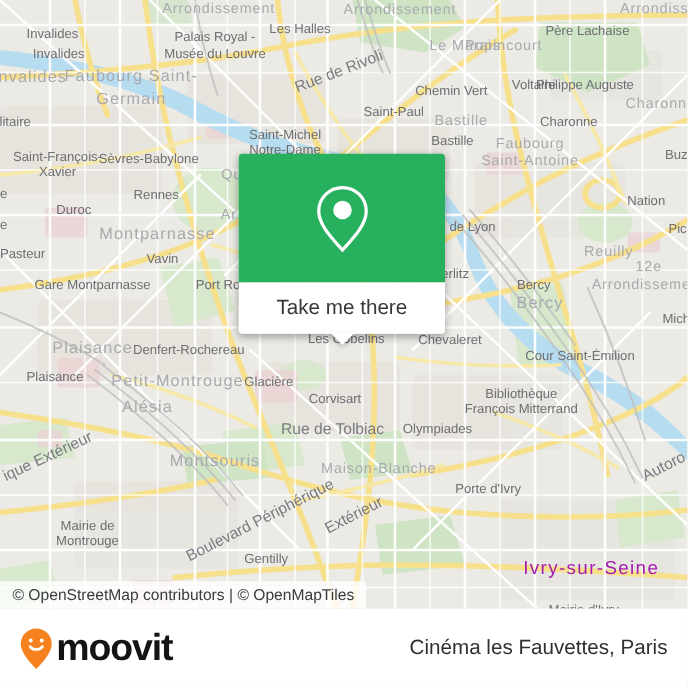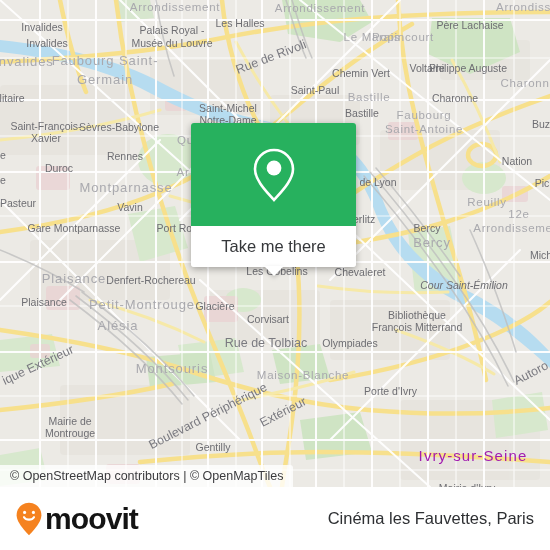--- a/index.html
+++ b/index.html
@@ -360,21 +360,21 @@
         <div class="maplabel lbl-poi" style="left: 360px; top: 219px;">sterlitz</div>
         <div class="maplabel lbl-poi" style="left: 427px; top: 228px;">Bercy</div>
         <div class="maplabel lbl-place-sm" style="left: 519px; top: 214px;">12e</div>
         <div class="maplabel lbl-place-sm" style="left: 513px; top: 228px;">Arrondisseme</div>
         <div class="maplabel lbl-place" style="left: 432px; top: 242px;">Bercy</div>
         <div class="maplabel lbl-poi" style="left: 541px; top: 255px;">Mich</div>
         <div class="maplabel lbl-place" style="left: 74px; top: 278px;">Plaisance</div>
         <div class="maplabel lbl-poi" style="left: 151px; top: 280px;">Denfert-Rochereau</div>
         <div class="maplabel lbl-poi" style="left: 277px; top: 271px;">Les Gobelins</div>
         <div class="maplabel lbl-poi" style="left: 360px; top: 272px;">Chevaleret</div>
-        <div class="maplabel lbl-poi" style="left: 464px; top: 285px; font-style: italic;">Cour Saint-Émilion</div>
+        <div class="maplabel lbl-poi" style="left: 464px; top: 285px;">Cour Saint-Émilion</div>
         <div class="maplabel lbl-poi" style="left: 44px; top: 302px;">Plaisance</div>
         <div class="maplabel lbl-place" style="left: 142px; top: 304px;">Petit-Montrouge</div>
         <div class="maplabel lbl-poi" style="left: 215px; top: 306px;">Glacière</div>
         <div class="maplabel lbl-place" style="left: 118px; top: 325px;">Alésia</div>
         <div class="maplabel lbl-poi" style="left: 268px; top: 319px;">Corvisart</div>
         <div class="maplabel lbl-poi" style="left: 417px; top: 315px;">Bibliothèque</div>
         <div class="maplabel lbl-poi" style="left: 417px; top: 327px;">François Mitterrand</div>
         <div class="maplabel lbl-road" style="left: 266px; top: 343px;">Rue de Tolbiac</div>
         <div class="maplabel lbl-poi" style="left: 350px; top: 343px;">Olympiades</div>
         <div class="maplabel lbl-road" style="left: 38px; top: 365px; transform: translate(-50%, -50%) rotate(-25deg);">ique Extérieur</div>

